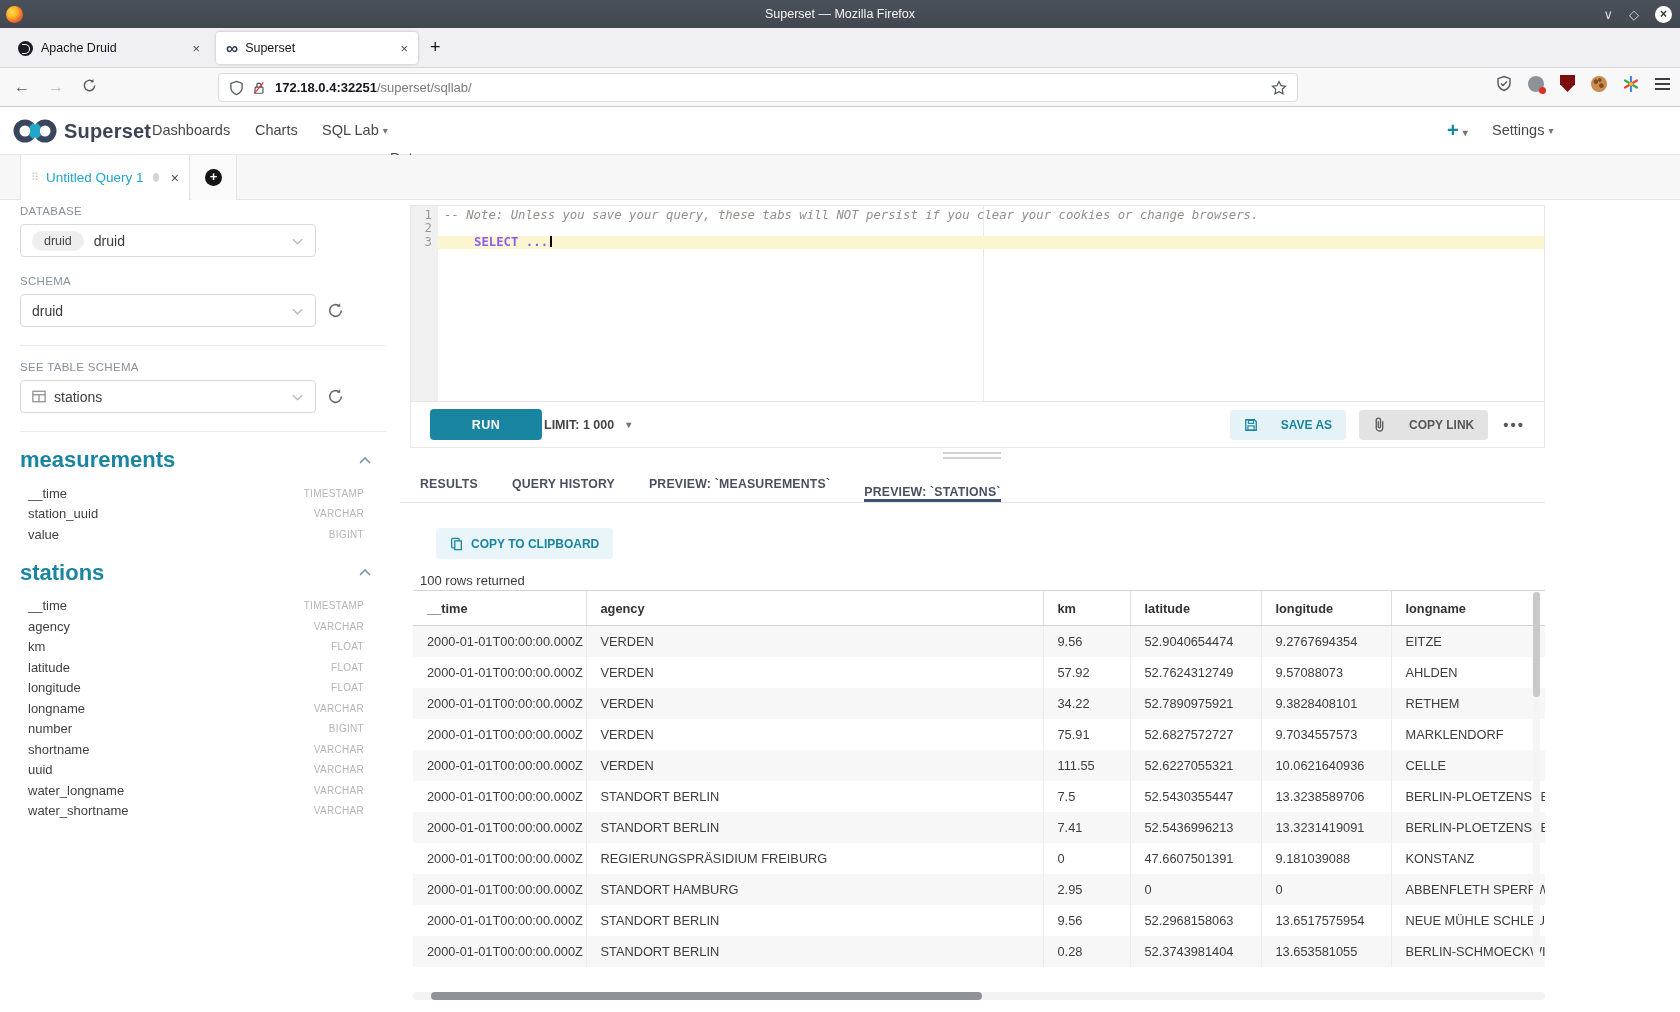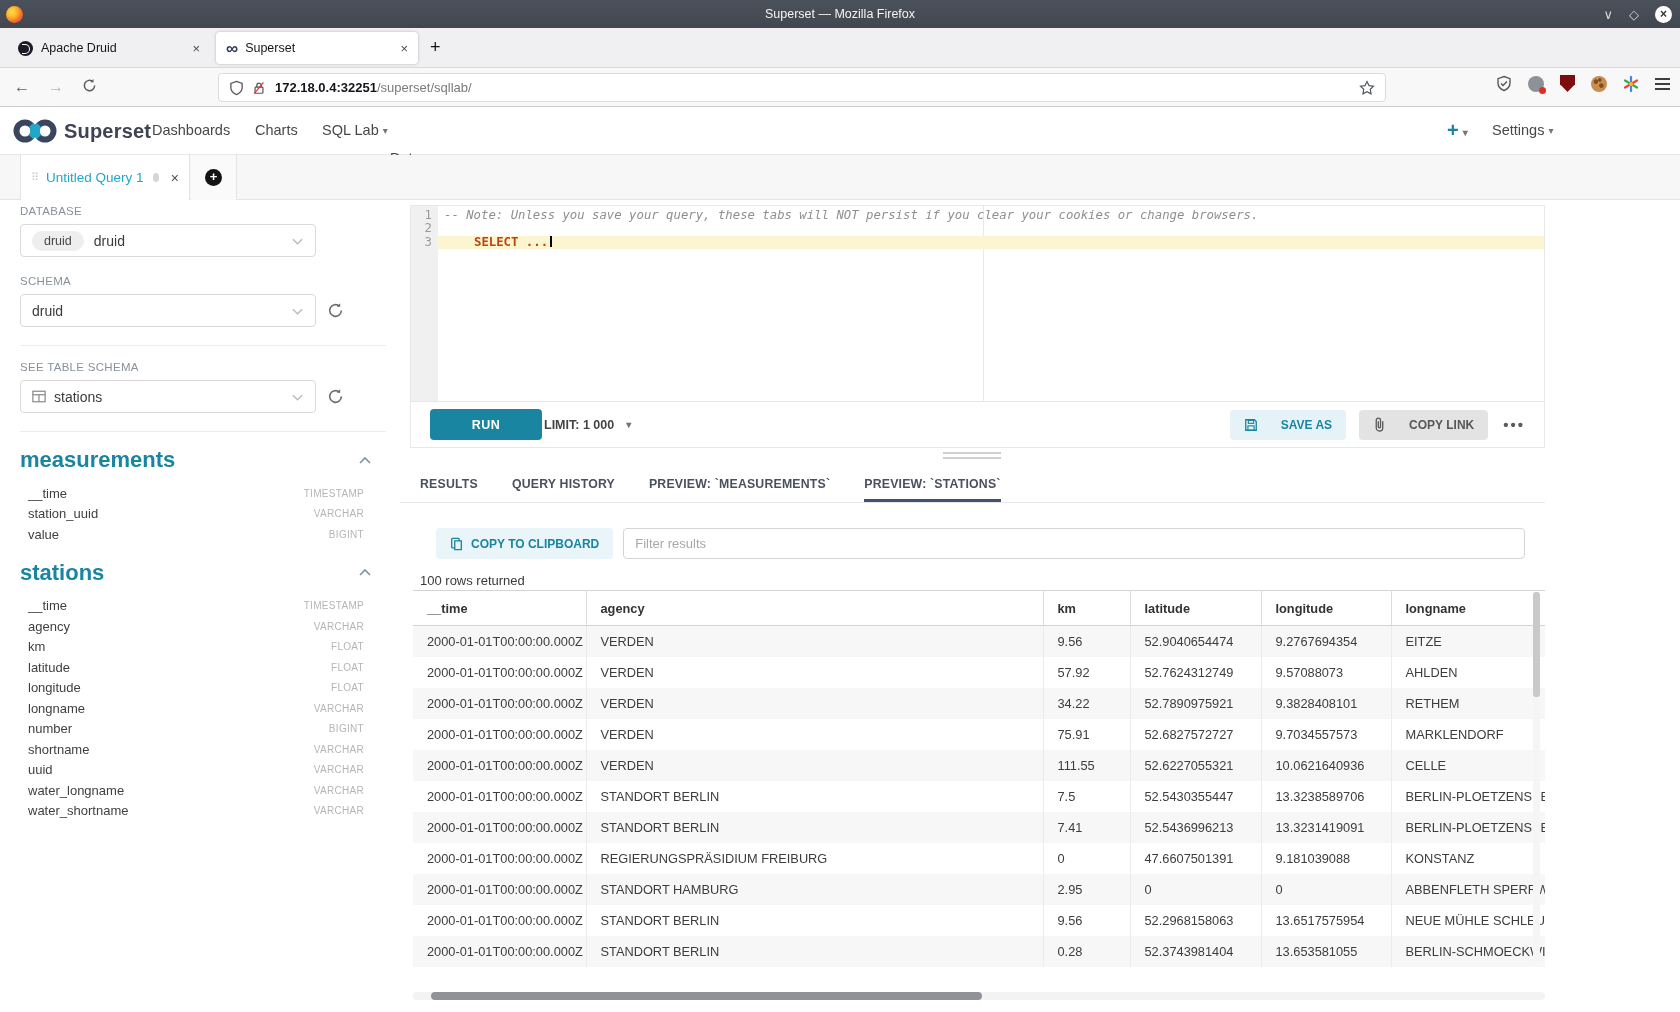--- a/index.html
+++ b/index.html
@@ -29,21 +29,21 @@
   .druid-ico { width:15px; height:15px; border-radius:50%; background:#1b1b27; margin-right:8px;
     position:relative; }
   .druid-ico:after { content:""; position:absolute; left:4px; top:3px; width:7px; height:8px;
     border:1.5px solid #fff; border-left:none; border-radius:0 6px 6px 0; }
   .ss-favicon { color:#2e3d55; font-size:17px; font-weight:bold; margin-right:7px; line-height:1; }
   .newtab { position:absolute; left:430px; top:10px; font-size:18px; color:#15141a; line-height:1; }
 
   .navtoolbar { position:absolute; left:0; top:68px; width:1680px; height:39px;
     background:#f8f8f9; border-bottom:1px solid #cccccc; }
   .nav-ico { position:absolute; top:8px; font-size:16px; line-height:22px; }
-  .urlbar { position:absolute; left:218px; top:5px; width:1168px; height:29px; background:#fff;
+  .urlbar { position:absolute; left:218px; top:5px; width:1080px; height:29px; background:#fff;
     border:1px solid #dcdcde; border-radius:4px; display:flex; align-items:center; padding:0 10px; }
   .url-text { font-size:13px; margin-left:9px; color:#15141a; }
   .url-host { font-weight:bold; }
   .url-path { color:#7a7a7e; }
   .url-star { margin-left:auto; }
   .ext-row { position:absolute; right:10px; top:7px; display:flex; align-items:center; gap:16px; }
   .ublock { width:15px; height:17px; background:#7c0d0d;
     clip-path:polygon(0 0,100% 0,100% 55%,50% 100%,0 55%); }
   .cookie { width:16px; height:16px; border-radius:50%; background:#c98b4e;
     background-image:radial-gradient(circle at 30% 35%, #7d4f22 0 2px, transparent 2.5px),
@@ -105,21 +105,21 @@
   .editorwrap { position:absolute; left:410px; top:205px; width:1135px; height:243px;
     border:1px solid #e8e8e8; background:#fff; }
   .editor { position:relative; height:196px; overflow:hidden;
     font-family:"DejaVu Sans Mono", monospace; font-size:12.3px; line-height:13.4px; }
   .gutter { position:absolute; left:0; top:0; bottom:0; width:27px; background:#f0f0f1;
     color:#9a9a9a; text-align:right; padding:3px 6px 0 0; }
   .ruler { position:absolute; left:572px; top:0; bottom:0; border-left:1px solid #e9e9e9; }
   .lines { position:absolute; left:27px; right:0; top:3px; }
   .line { padding-left:6px; height:13.4px; white-space:nowrap; }
   .line.comment { color:#8e908c; font-style:italic; }
-  .line.active { background:#fbf6cf; font-weight:bold; color:#c2410c;padding-left:36px; }
+  .line.active { background:#fbf6cf; font-weight:bold; color:#8b5cf6;padding-left:36px; }
   .cursor { display:inline-block; width:1.5px; height:11px; background:#000; margin-left:2px;
     vertical-align:-1px; }
 
   .runbar { position:absolute; left:0; right:0; bottom:0; height:46px; border-top:1px solid #e8e8e8;
     display:flex; align-items:center; padding:0 19px; }
   .runbtn { width:112px; height:31px; background:#1985a0; border:none; border-radius:4px; color:#fff;
     font-size:12.5px; font-weight:bold; letter-spacing:.4px; font-family:inherit; }
   .limit { margin-left:2px; font-size:12.5px; color:#454545; font-weight:bold; }
   .limit .caret { margin-left:12px; }
   .right-btns { margin-left:auto; display:flex; align-items:center; gap:13px; }
@@ -131,21 +131,21 @@
 
   .splitter { position:absolute; left:943px; top:452px; width:58px; }
   .splitter div { border-top:2px solid #d0d0d0; margin-bottom:3px; }
 
   
   .results { position:absolute; left:400px; top:465px; width:1145px; bottom:0; }
   .rtabs { height:38px; border-bottom:1px solid #e8e8e8; display:flex; gap:34px; padding-left:20px;
     align-items:flex-end; }
   .rtab { padding-bottom:11px; font-size:12.3px; font-weight:bold; color:#49505e; letter-spacing:.2px;
     white-space:nowrap; }
-  .rtab.active { padding-bottom:8px; border-bottom:3px solid #41516e; }
+  .rtab.active { padding-bottom:0; border-bottom:3px solid #41516e; }
   .rcontrols { display:flex; gap:10px; margin:25px 20px 0 20px; }
   .copyclip { background:#e9f5f9; border:none; border-radius:4px; height:31px; padding:0 14px;
     display:flex; align-items:center; gap:8px; color:#1985a0; font-size:12px; font-weight:bold;
     font-family:inherit; white-space:nowrap;margin-left:16px; }
   .filter { flex:1; height:31px; border:1px solid #d5d5d5; border-radius:4px; padding:0 11px;
     font-size:13px; color:#444; font-family:inherit; }
   .filter::placeholder { color:#a8a8a8; }
   .rowsret { margin:14px 0 2px 20px; font-size:13px; color:#3a3a3a; }
 
   table.grid { border-collapse:collapse; table-layout:fixed; width:1132px; margin-left:13px; }
@@ -489,21 +489,20 @@
   <div class="rcontrols">
     <button class="copyclip">
       <span>
           <svg width="13" height="14" viewBox="0 0 14 16">
             <rect x="1.5" y="1.5" width="8.5" height="11" rx="1" fill="none" stroke="#1985a0" stroke-width="1.5"></rect>
             <path d="M5 4.5h7.5v10H5z" fill="#e9f5f9" stroke="#1985a0" stroke-width="1.5"></path>
           </svg>
         </span>
       <span>COPY TO CLIPBOARD</span>
     </button>
-    <input class="filter" placeholder="Filter results" style="">
   </div>
   <div class="rowsret">100 rows returned</div>
 
   <table class="grid">
     <colgroup>
       <col style="width:173px">
         <col style="width:457px">
         <col style="width:87px">
       <col style="width:131px">
         <col style="width:130px">

